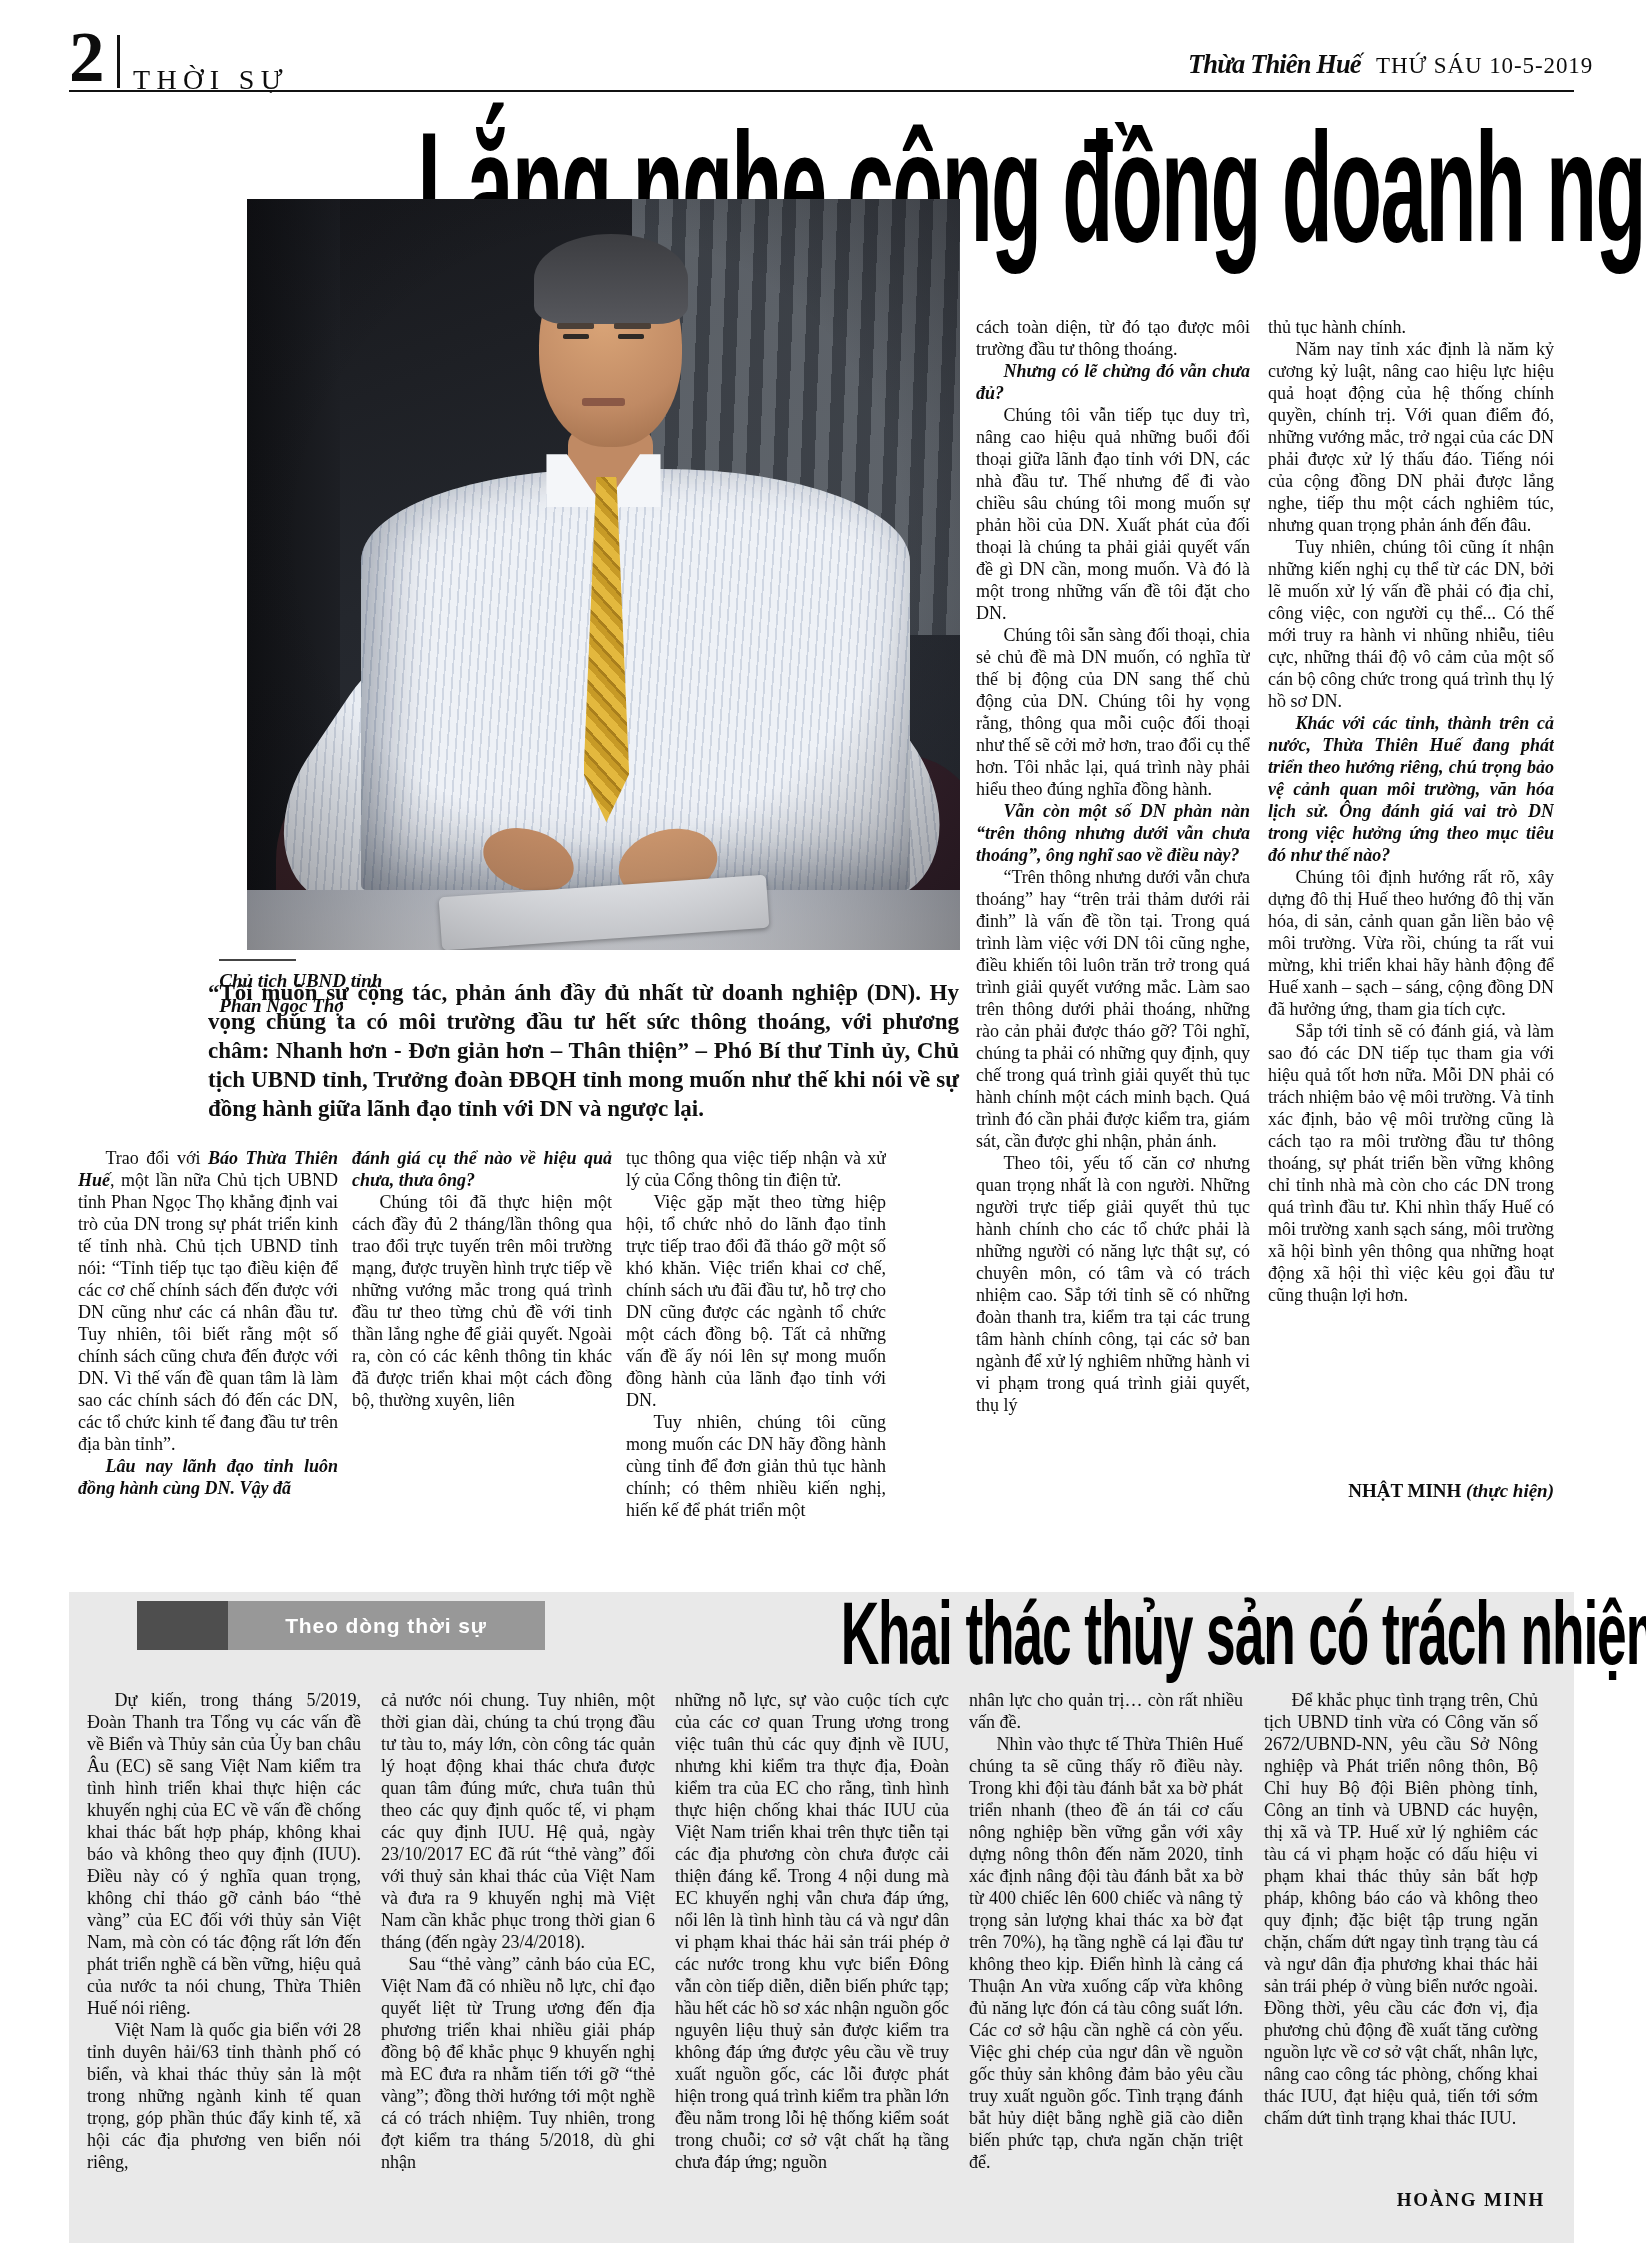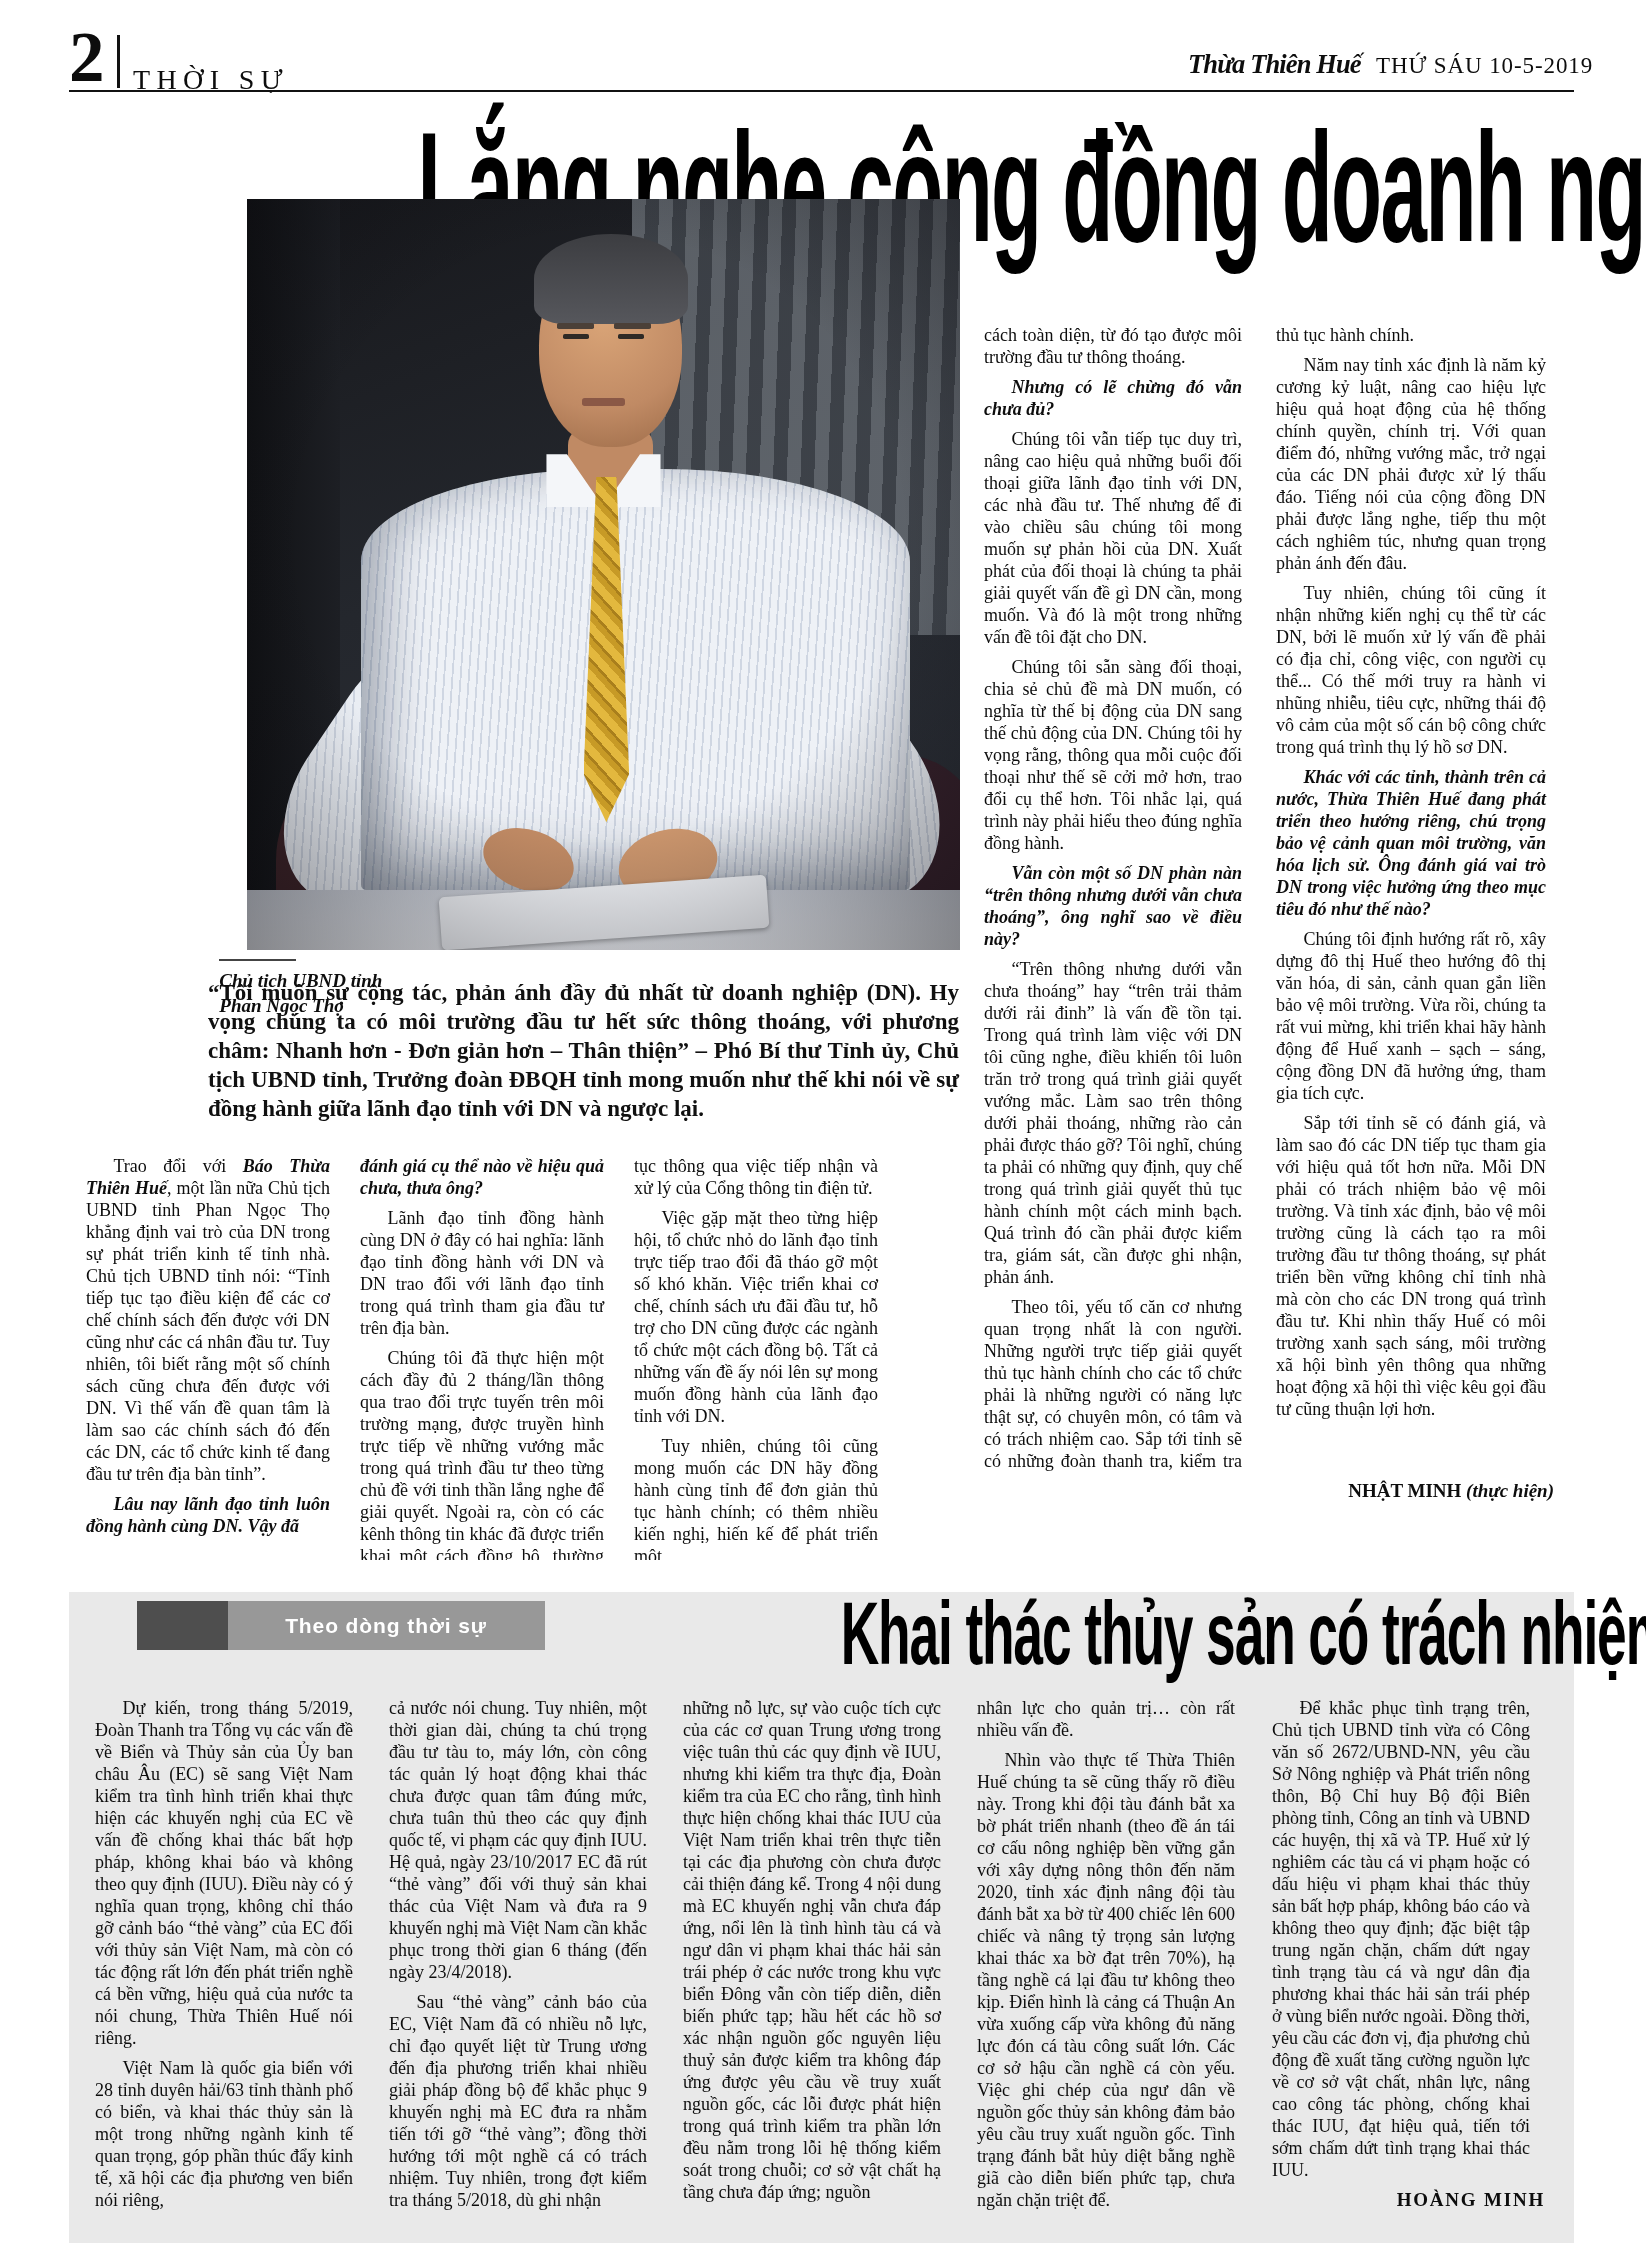--- a/index.html
+++ b/index.html
@@ -71,21 +71,21 @@
          font-size:19px;font-weight:bold;font-style:italic;line-height:25px;padding-top:7.3px;margin-top:44px;}
   .caption:before{content:"";display:block;width:77px;height:1.8px;background:#444;margin:0 0 7.3px 7.3px;}
   .caption div{padding-left:7.3px;}
 
   
   .intro{left:208px;top:978px;width:751px;font-size:23px;line-height:29px;font-weight:bold;
          text-align:justify;color:#101010;}
 
   
   .body-col{font-size:18px;line-height:22px;text-align:justify;overflow:hidden;}
-  .body-col p{margin:8px;text-indent:27.4px;}
+  .body-col p{margin:0;text-indent:27.4px;}
   .body-col p.ni{text-indent:0;}
   .body-col p.q{font-weight:bold;font-style:italic;}
   .a1c{top:1147px;width:260px;height:413px;}
   .a1c1{left:78px;} .a1c2{left:352px;} .a1c3{left:626px;}
   .a1c4{left:976px;top:316px;width:274px;height:1160px;}
   .a1c5{left:1268px;top:316px;width:286px;height:1160px;}
   .byline{font-size:19px;font-weight:bold;text-align:right;}
   .byline .note{font-style:italic;}
   .byline1{left:1268px;top:1480px;width:286px;}
 
@@ -145,21 +145,20 @@
   </div>
 
   <div class="abs intro">“Tôi muốn sự cộng tác, phản ánh đầy đủ nhất từ doanh nghiệp (DN). Hy vọng chúng ta có môi trường đầu tư hết sức thông thoáng, với phương châm: Nhanh hơn - Đơn giản hơn – Thân thiện” – Phó Bí thư Tỉnh ủy, Chủ tịch UBND tỉnh, Trưởng đoàn ĐBQH tỉnh mong muốn như thế khi nói về sự đồng hành giữa lãnh đạo tỉnh với DN và ngược lại.</div>
 
   <div class="abs body-col a1c a1c1">
       <p><span>Trao đổi với </span><b style="font-style: italic;">Báo Thừa Thiên Huế</b><span>, một lần nữa Chủ tịch UBND tỉnh Phan Ngọc Thọ khẳng định vai trò của DN trong sự phát triển kinh tế tỉnh nhà. Chủ tịch UBND tỉnh nói: “Tỉnh tiếp tục tạo điều kiện để các cơ chế chính sách đến được với DN cũng như các cá nhân đầu tư. Tuy nhiên, tôi biết rằng một số chính sách cũng chưa đến được với DN. Vì thế vấn đề quan tâm là làm sao các chính sách đó đến các DN, các tổ chức kinh tế đang đầu tư trên địa bàn tỉnh”.</span></p>
       <p class="q">Lâu  nay lãnh đạo tỉnh luôn đồng hành cùng DN. Vậy đã</p>
     </div>
   <div class="abs body-col a1c a1c2">
       <p class="q ni">đánh giá cụ thể nào về hiệu quả chưa, thưa ông?</p>
-      <p>Lãnh đạo tỉnh đồng hành cùng DN ở đây có hai nghĩa: lãnh đạo tỉnh đồng hành với DN và DN trao đổi với lãnh đạo tỉnh trong quá trình tham gia đầu tư trên địa bàn.</p>
       <p>Chúng tôi đã thực hiện một cách đầy đủ 2 tháng/lần thông qua trao đổi trực tuyến trên môi trường mạng, được truyền hình trực tiếp về những vướng mắc trong quá trình đầu tư theo từng chủ đề với tinh thần lắng nghe để giải quyết. Ngoài ra, còn có các kênh thông tin khác đã được triển khai một cách đồng bộ, thường xuyên, liên</p>
     </div>
   <div class="abs body-col a1c a1c3">
       <p class="ni">tục thông qua việc tiếp nhận và xử lý của Cổng thông tin điện tử.</p>
       <p>Việc gặp mặt theo từng hiệp hội, tổ chức nhỏ do lãnh đạo tỉnh trực tiếp trao đổi đã tháo gỡ một số khó khăn. Việc triển khai cơ chế, chính sách ưu đãi đầu tư, hỗ trợ cho DN cũng được các ngành tổ chức một cách đồng bộ. Tất cả những vấn đề ấy nói lên sự mong muốn đồng hành của lãnh đạo tỉnh với DN.</p>
       <p>Tuy nhiên, chúng tôi cũng mong muốn các DN hãy đồng hành cùng tỉnh để đơn giản thủ tục hành chính; có thêm nhiều kiến nghị, hiến kế để phát triển một</p>
     </div>
   <div class="abs body-col a1c4">
       <p class="ni">cách toàn diện, từ đó tạo được môi trường đầu tư thông thoáng.</p>
       <p class="q">Nhưng có lẽ chừng đó vẫn chưa đủ?</p>

